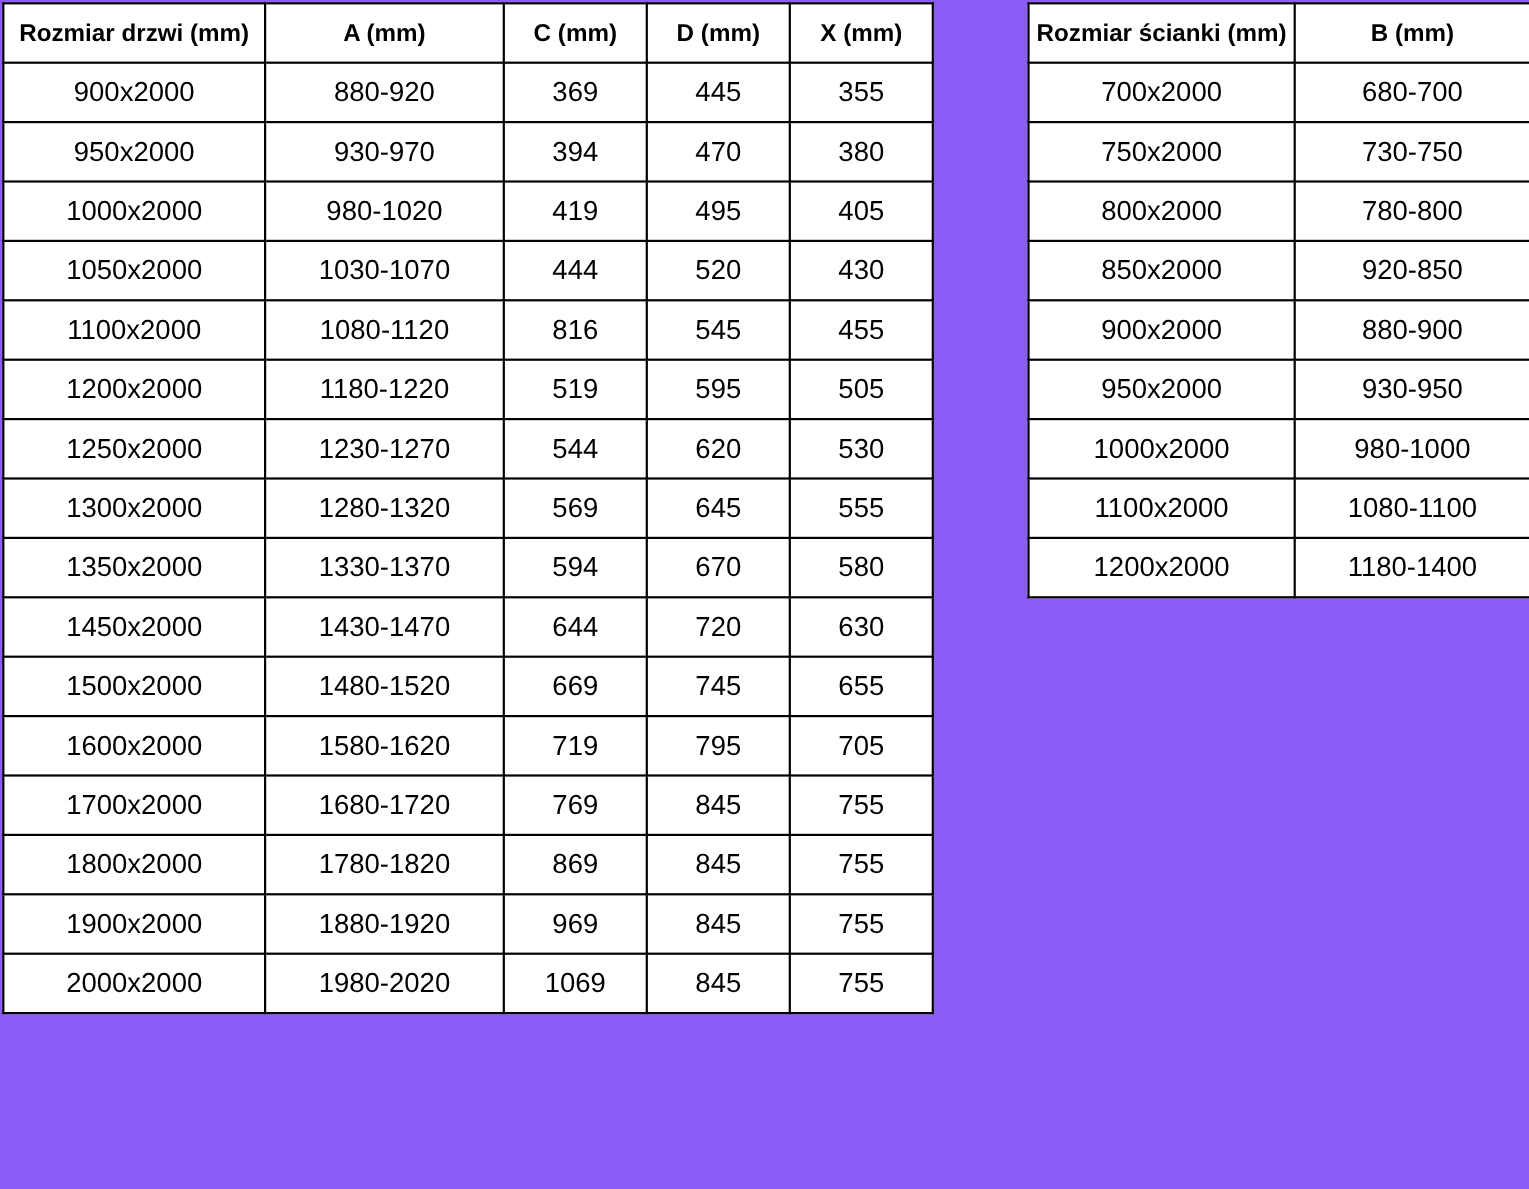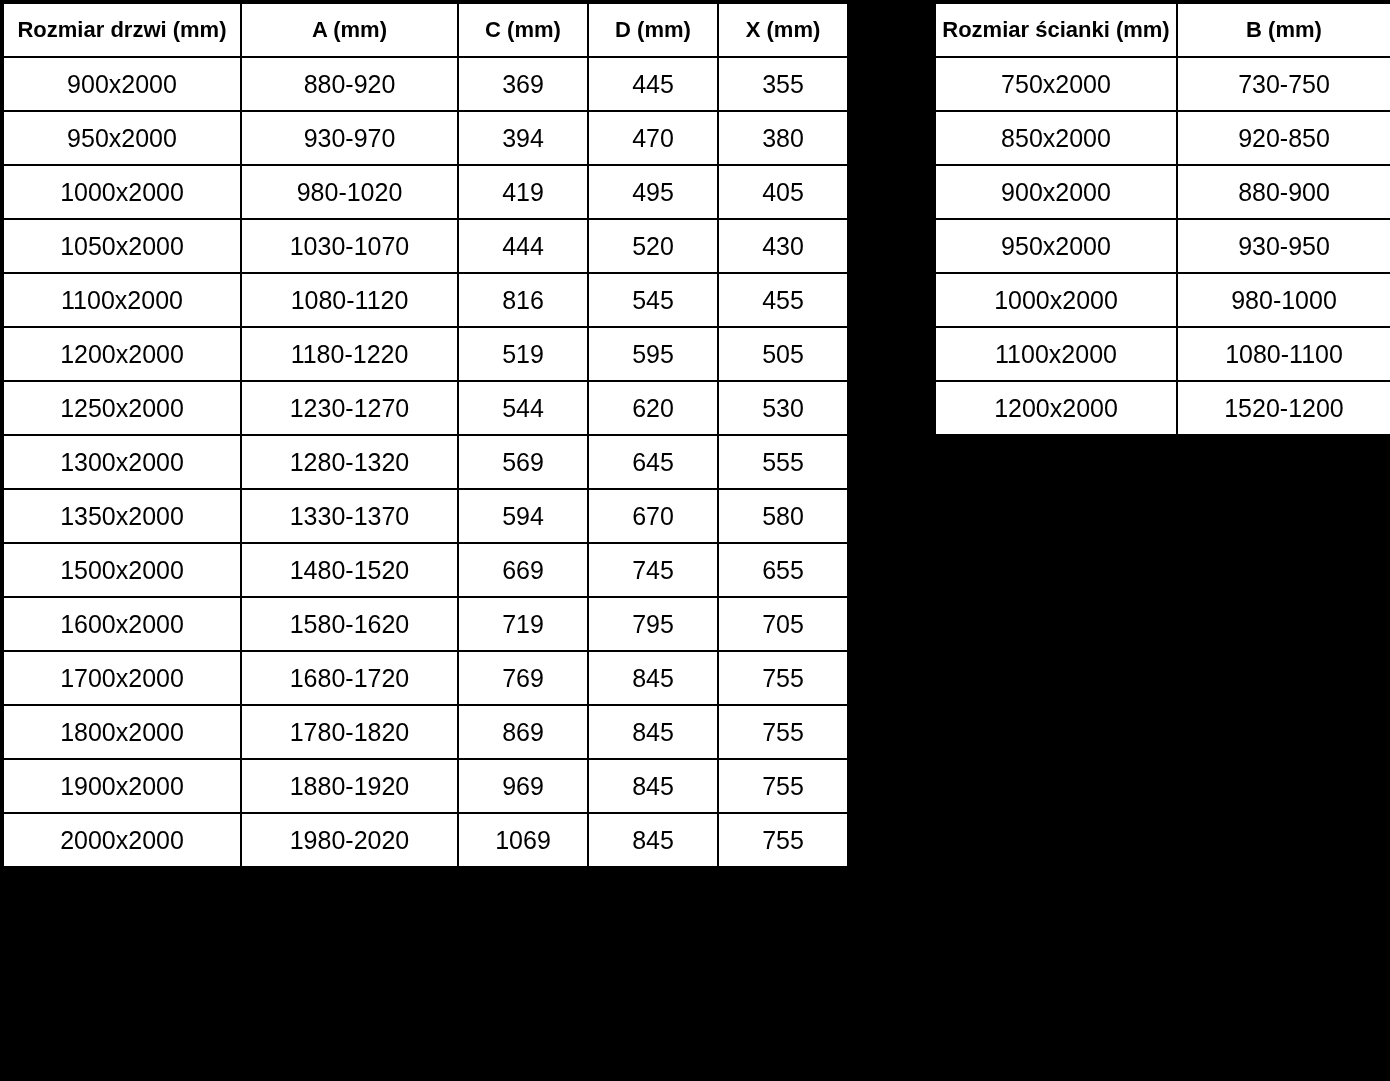--- a/index.html
+++ b/index.html
@@ -4,21 +4,21 @@
 <style>
   html, body {
     margin: 0;
     padding: 0;
     background: #ffffff;
   }
   .canvas {
     position: relative;
     width: 1390px;
     height: 1081px;
-    background: #000000;
+    background: #8b5cf6;
     font-family: "Liberation Sans", sans-serif;
     color: #000000;
   }
   table.spec-table {
     position: absolute;
     top: 2px;
     border-collapse: collapse;
     table-layout: fixed;
     background: #ffffff;
   }
@@ -126,20 +126,27 @@
           <td>555</td>
         </tr>
         <tr>
           <td>1350x2000</td>
           <td>1330-1370</td>
           <td>594</td>
           <td>670</td>
           <td>580</td>
         </tr>
         <tr>
+          <td>1450x2000</td>
+          <td>1430-1470</td>
+          <td>644</td>
+          <td>720</td>
+          <td>630</td>
+        </tr>
+        <tr>
           <td>1500x2000</td>
           <td>1480-1520</td>
           <td>669</td>
           <td>745</td>
           <td>655</td>
         </tr>
         <tr>
           <td>1600x2000</td>
           <td>1580-1620</td>
           <td>719</td>
@@ -183,24 +190,32 @@
       <col style="width:214px">
     </colgroup>
     <thead>
       <tr>
           <th>Rozmiar ścianki (mm)</th>
           <th>B (mm)</th>
         </tr>
     </thead>
     <tbody>
         <tr>
+          <td>700x2000</td>
+          <td>680-700</td>
+        </tr>
+        <tr>
           <td>750x2000</td>
           <td>730-750</td>
         </tr>
         <tr>
+          <td>800x2000</td>
+          <td>780-800</td>
+        </tr>
+        <tr>
           <td>850x2000</td>
           <td>920-850</td>
         </tr>
         <tr>
           <td>900x2000</td>
           <td>880-900</td>
         </tr>
         <tr>
           <td>950x2000</td>
           <td>930-950</td>
@@ -208,18 +223,18 @@
         <tr>
           <td>1000x2000</td>
           <td>980-1000</td>
         </tr>
         <tr>
           <td>1100x2000</td>
           <td>1080-1100</td>
         </tr>
         <tr>
           <td>1200x2000</td>
-          <td>1520-1200</td>
+          <td>1180-1400</td>
         </tr>
       </tbody>
   </table>
 
 </div>
 
 </body></html>

